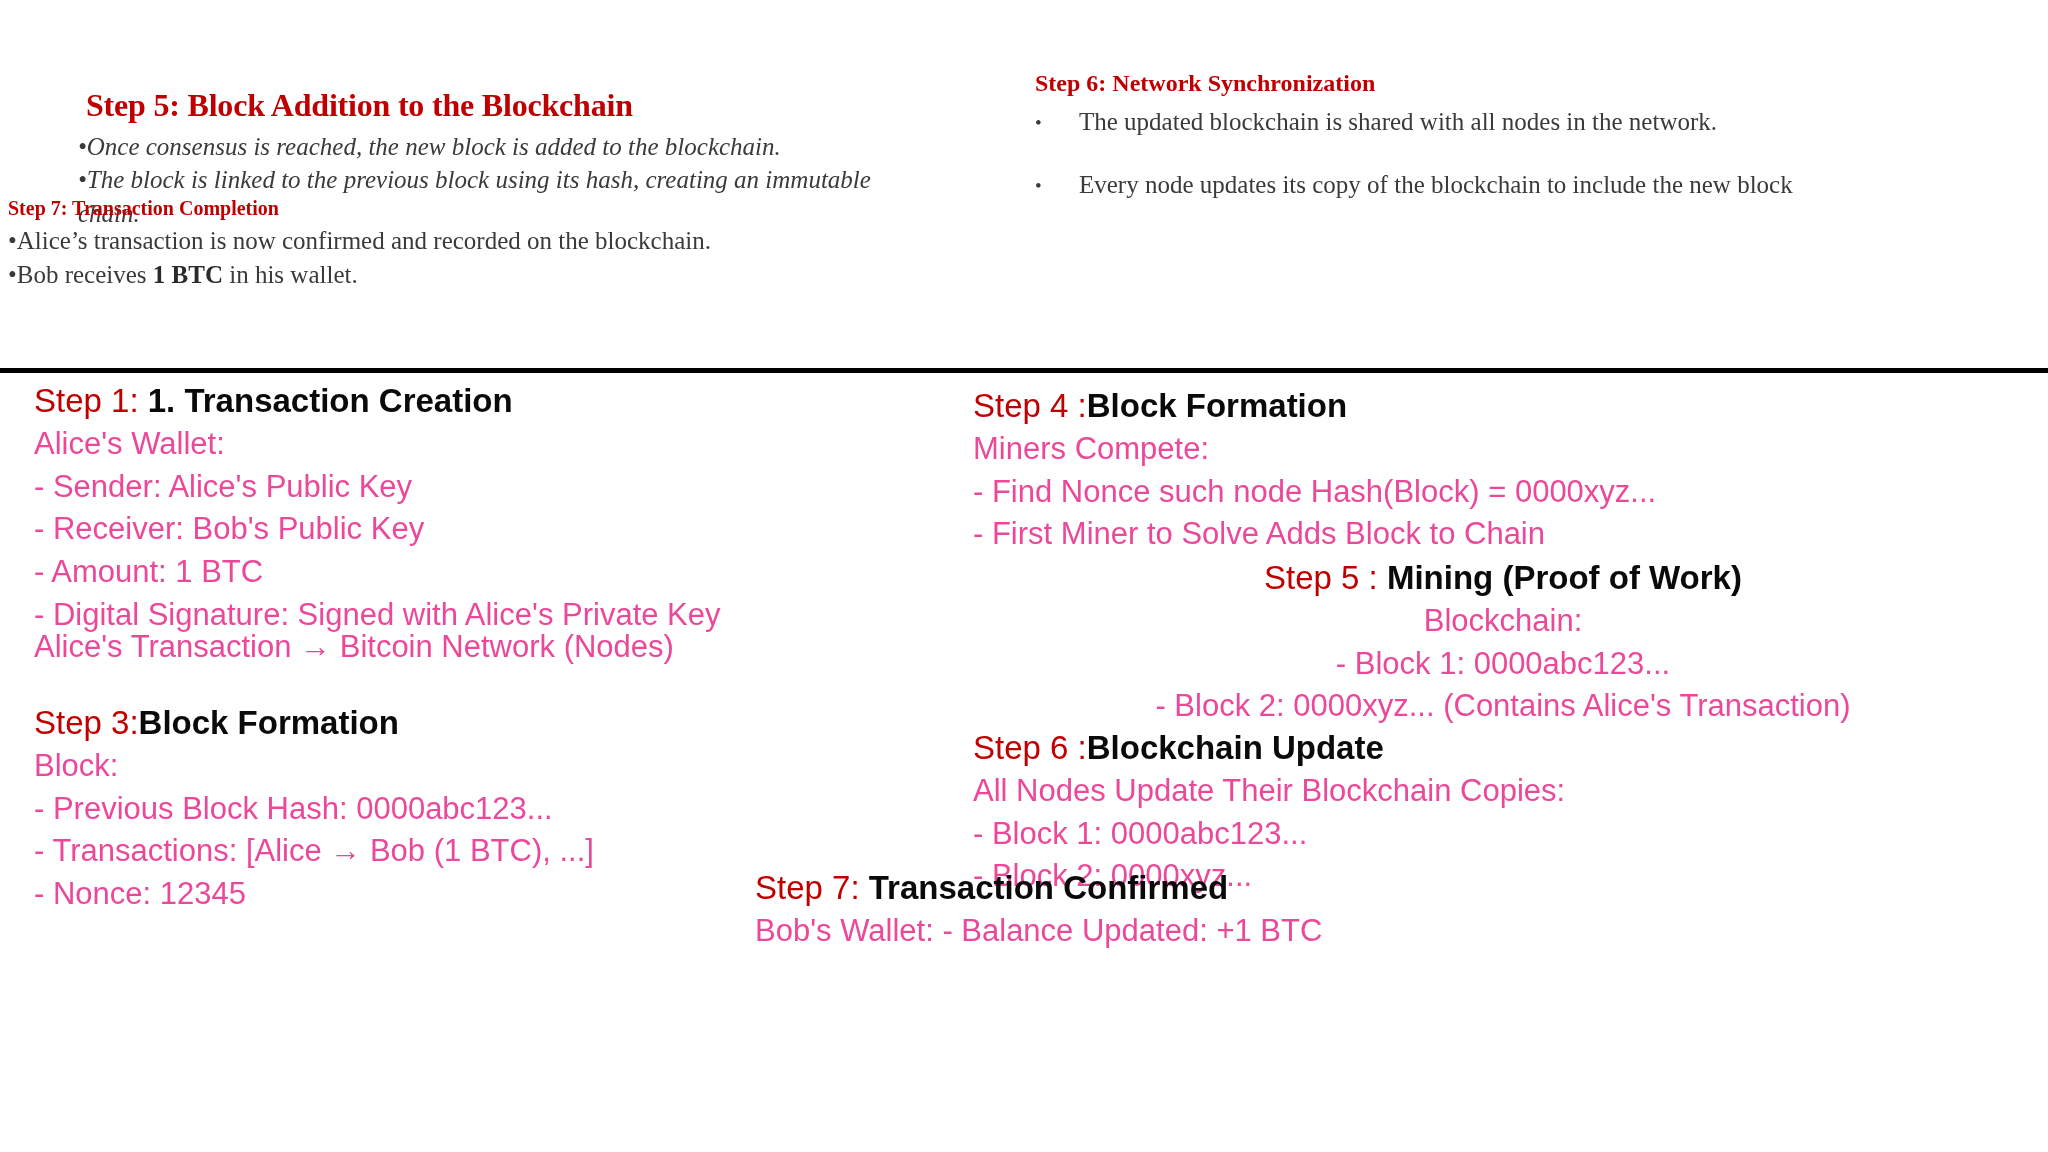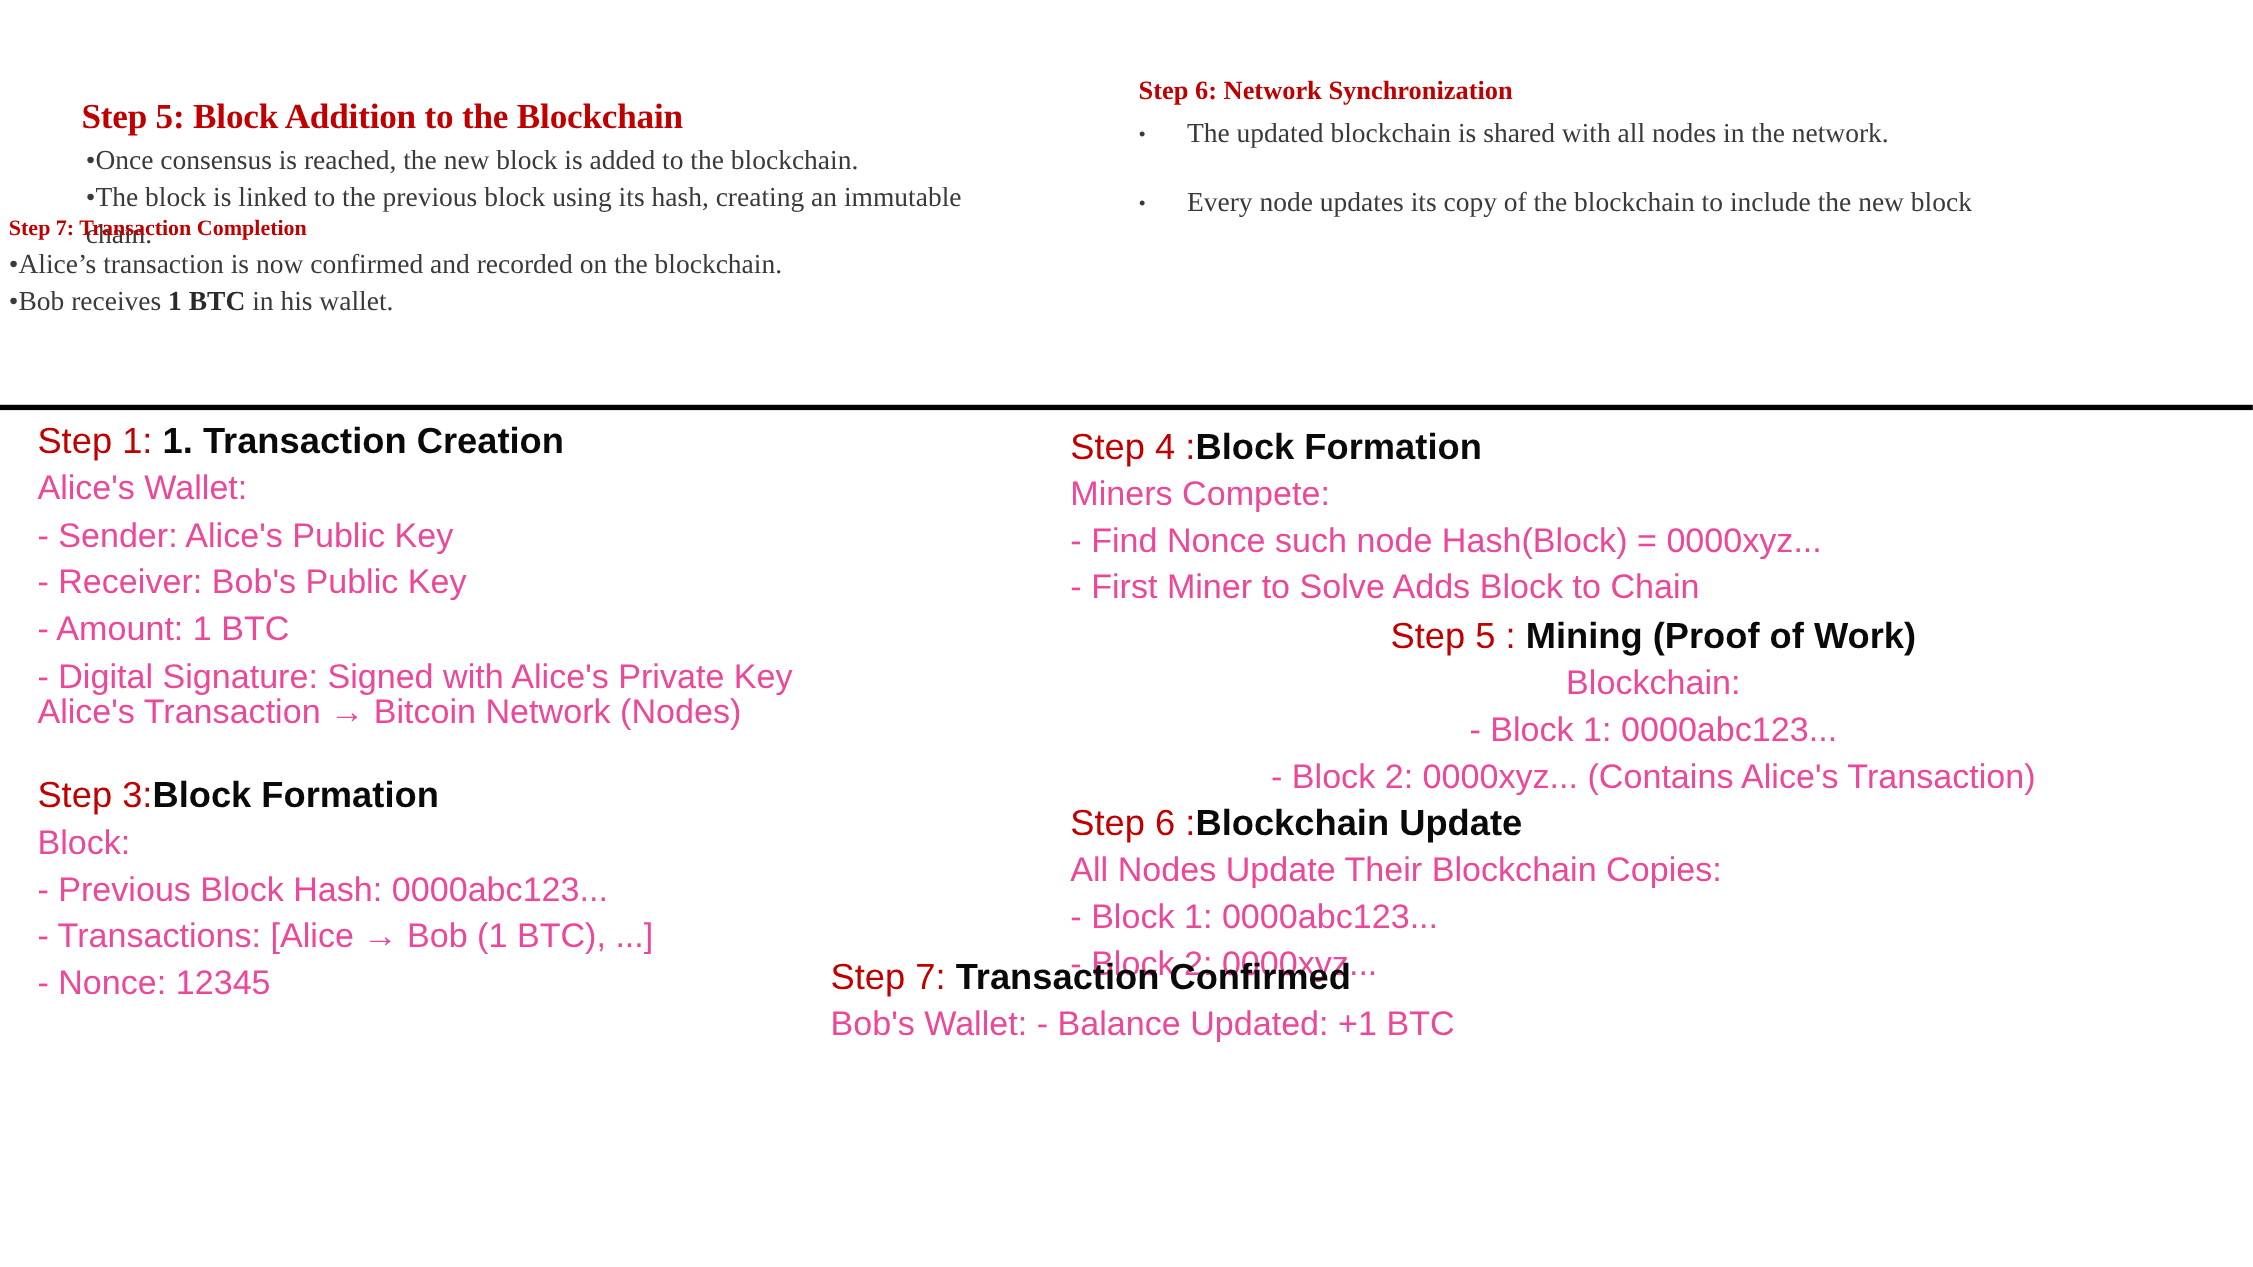--- a/index.html
+++ b/index.html
@@ -36,32 +36,33 @@
     left: 70px;
     top: 88px;
     width: 960px;
   }
   #top-step5 .blk-title {
     color: #C00000;
     font-weight: bold;
     font-size: 32px;
     line-height: 1.12;
     letter-spacing: -0.2px;
-    margin: 0 0 6px 4px;
+    margin: 0 0 6px 16px;
     white-space: nowrap;
   }
   #top-step5 .blk-body {
     color: #3a3a3a;
     font-size: 25px;
     line-height: 1.34;
     margin: 0;
     padding-left: 8px;
   }
   #top-step5 .blk-body .bl {
     display: block;
+    font-style: italic;
   }
 
   
   #top-step7 {
     position: absolute;
     left: 8px;
     top: 197px;
     width: 1020px;
   }
   #top-step7 .blk-title {

